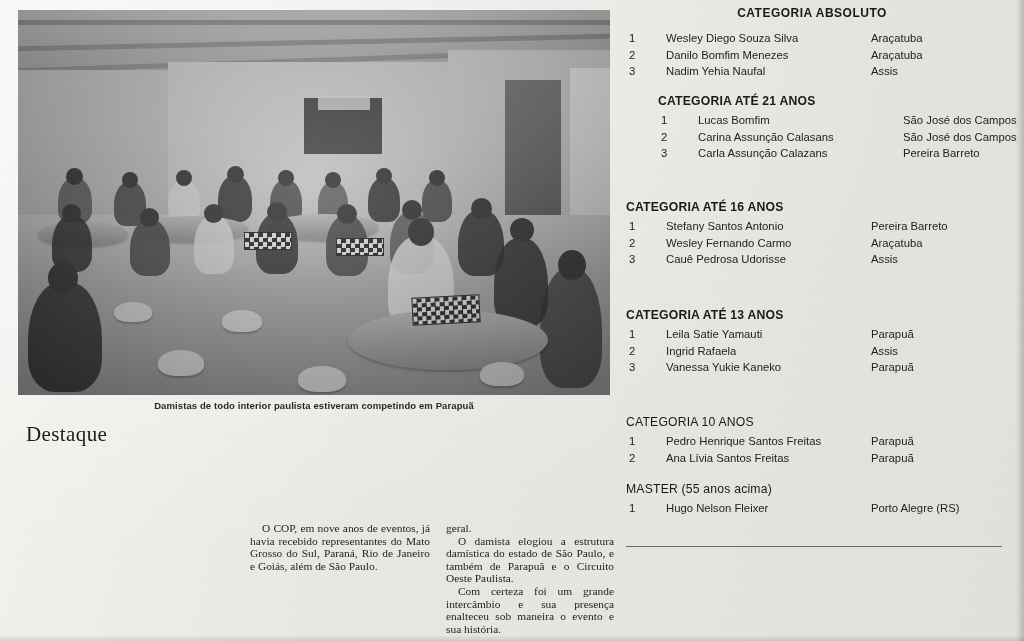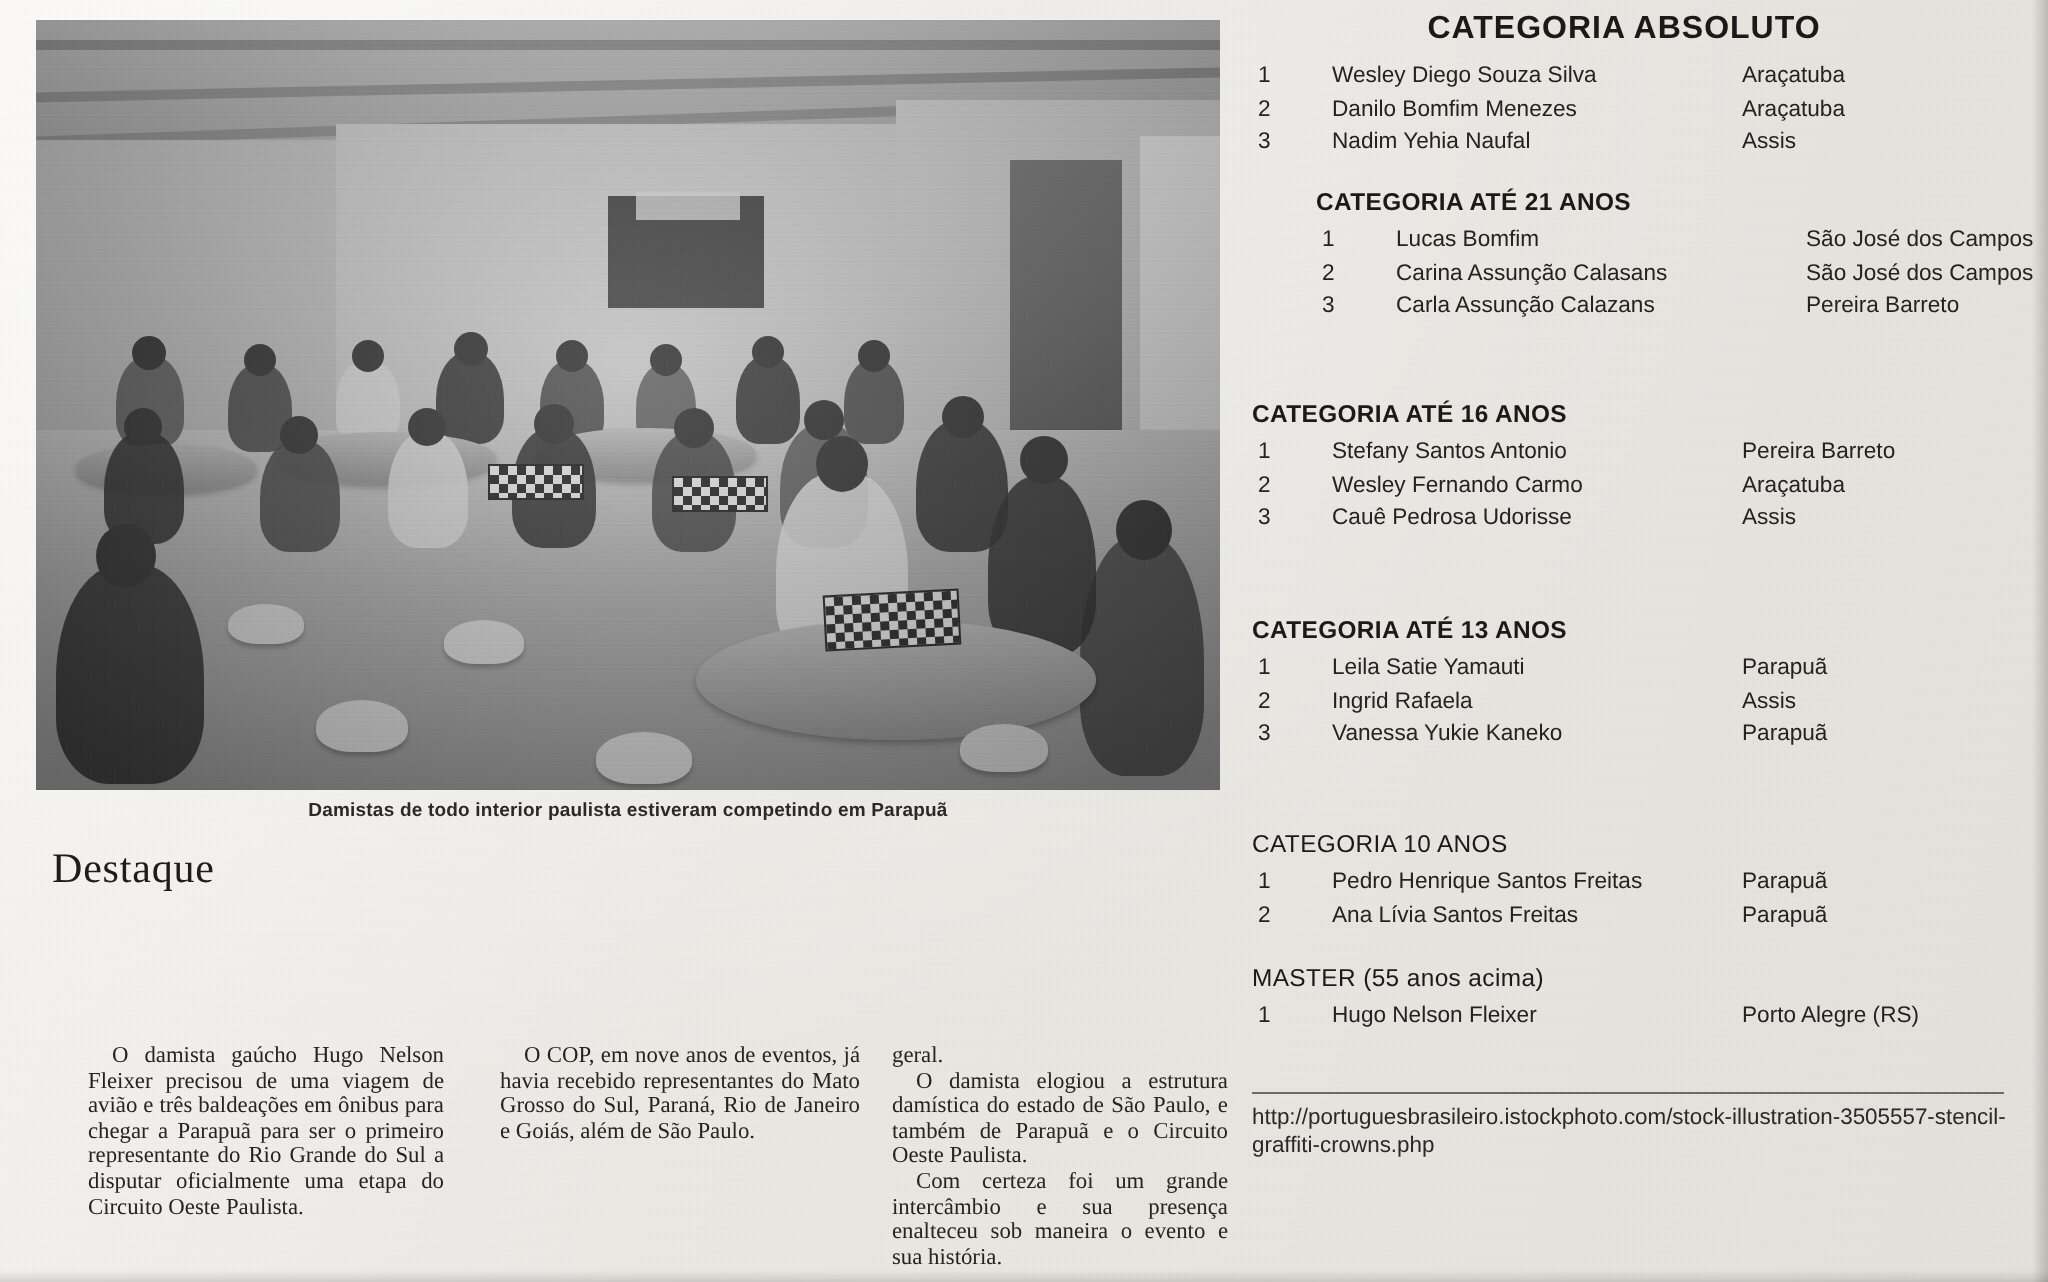--- a/index.html
+++ b/index.html
@@ -200,21 +200,21 @@
     height: 641px;
     font-family: "Liberation Sans", sans-serif;
     color: #1f1e1b;
   }
   #results-title {
     position: absolute;
     left: 0; top: 6px;
     width: 372px;
     text-align: center;
     font-weight: 700;
-    font-size: 16px;
+    font-size: 12px;
     letter-spacing: .5px;
     color: #1b1a18;
   }
   .cat-block { position: absolute; left: 0; width: 392px; }
   .cat-head {
     font-weight: 700;
     font-size: 12.2px;
     letter-spacing: .2px;
     color: #1b1a18;
     margin-bottom: 6px;
@@ -347,23 +347,20 @@
       <div class="stool" style="left:462px;top:352px;width:44px;height:24px;"></div>
 
       <div class="ph-grain"></div>
       <div class="ph-vign"></div>
     </div>
 
     <div id="photo-caption">Damistas de todo interior paulista estiveram competindo em Parapuã</div>
 
     <div id="kicker">Destaque</div>
 
-    <div class="bodycol" id="bodycol-1">
-      <p class="first">O damista gaúcho Hugo Nelson Fleixer precisou de uma viagem de avião e três baldeações em ônibus para chegar a Parapuã para ser o primeiro representante do Rio Grande do Sul a disputar oficialmente uma etapa do Circuito Oeste Paulista.</p>
-    </div>
     <div class="bodycol" id="bodycol-2">
       <p class="first">O COP, em nove anos de eventos, já havia recebido representantes do Mato Grosso do Sul, Paraná, Rio de Janeiro e Goiás, além de São Paulo.</p>
     </div>
     <div class="bodycol" id="bodycol-3">
       <p style="text-indent:0">geral.</p>
       <p>O damista elogiou a estrutura damística do estado de São Paulo, e também de Parapuã e o Circuito Oeste Paulista.</p>
       <p>Com certeza foi um grande intercâmbio e sua presença enalteceu sob maneira o evento e sua história.</p>
     </div>
   </div>
 
@@ -463,19 +460,18 @@
     <div class="cat-block" style="top:482px;">
       <div class="cat-head thin">MASTER (55 anos acima)</div>
       <div class="row">
         <span class="pos">1</span>
         <span class="name">Hugo Nelson Fleixer</span>
         <span class="city">Porto Alegre (RS)</span>
       </div>
     </div>
 
     <div id="source-rule"></div>
-    <div id="source-url">http://portuguesbrasileiro.istockphoto.com/stock-illustration-3505557-stencil-graffiti-crowns.php</div>
   </div>
 
   <div id="grain"></div>
   <div id="edge"></div>
   <div id="edge-bottom"></div>
 </div>
 
 </body></html>

